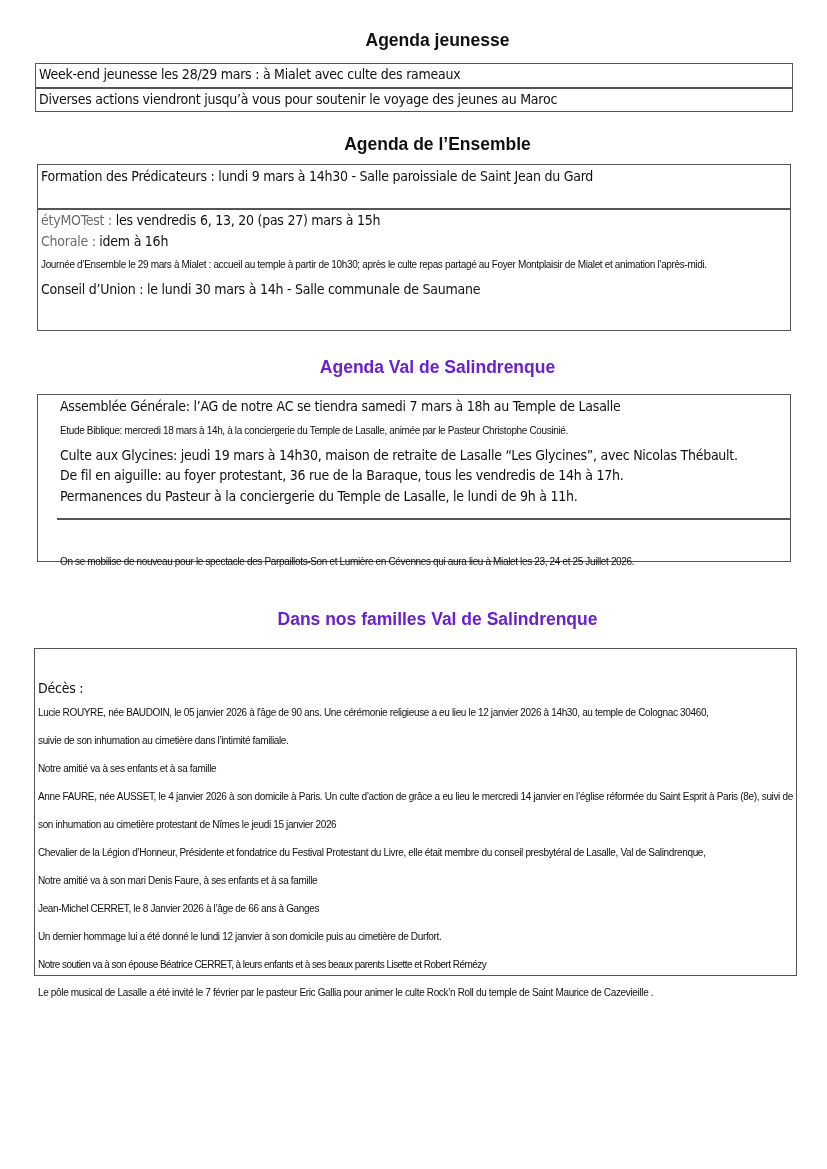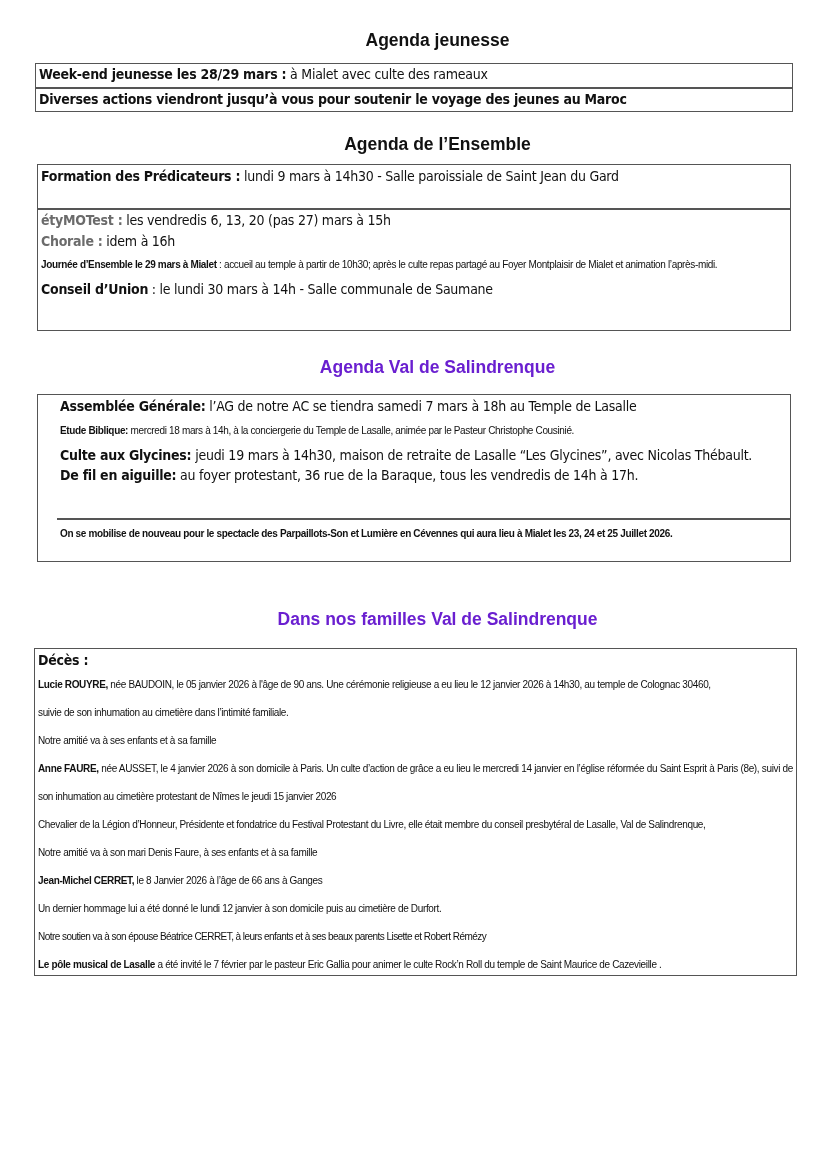--- a/index.html
+++ b/index.html
@@ -58,21 +58,21 @@
       letter-spacing: -0.25px;
       transform-origin: left center;
     }
     .para {
       font-family: "Liberation Sans", sans-serif;
       font-size: 10px;
       line-height: 28px;
       letter-spacing: -0.35px;
       text-align: justify;
     }
-    .b { font-weight: bold; }
+    .b { font-weight: normal; margin-top: 28px; }
     .gray { color: #6b6b6b; }
   </style>
 </head>
 <body>
 
 <div class="page">
 
   <div class="section-title" style="top:29px;">Agenda jeunesse</div>
 
   <div class="box" style="left:35px; top:63px; width:758px; height:49px;">
@@ -99,20 +99,21 @@
   </div>
 
   <div class="section-title purple" style="top:356px;">Agenda Val de Salindrenque</div>
 
   <div class="box" style="left:37px; top:394px; width:754px; height:168px;padding-left:19px;">
     <div class="row" style="height:123px; padding-top:1px;">
       <div class="line"><span class="b">Assemblée Générale:</span><span> l’AG de notre AC se tiendra samedi 7 mars à 18h au Temple de Lasalle</span></div>
       <div class="para"><span class="b">Etude Biblique:</span><span> mercredi 18 mars à 14h, à la conciergerie du Temple de Lasalle, animée par le Pasteur Christophe Cousinié.</span></div>
       <div class="line"><span class="b">Culte aux Glycines:</span><span> jeudi 19 mars à 14h30, maison de retraite de Lasalle “Les Glycines”, avec Nicolas Thébault.</span></div>
       <div class="line"><span class="b">De fil en aiguille:</span><span> au foyer protestant, 36 rue de la Baraque, tous les vendredis de 14h à 17h.</span></div>
+      <div class="line"><span class="b">Permanences du Pasteur à la conciergerie du Temple de Lasalle</span><span>, le lundi de 9h à 11h.</span></div>
     </div>
     <div class="row" style="height:42px;">
       <div class="para b"><span>On se mobilise de nouveau pour le spectacle des Parpaillots-Son et Lumière en Cévennes qui aura lieu à Mialet les 23, 24 et 25 Juillet 2026.</span><span></span></div>
     </div>
   </div>
 
   <div class="section-title purple" style="top:608px;">Dans nos familles Val de Salindrenque</div>
 
   <div class="box" style="left:34px; top:648px; width:763px; height:328px;">
     <div class="row" style="padding-top:1px;">

